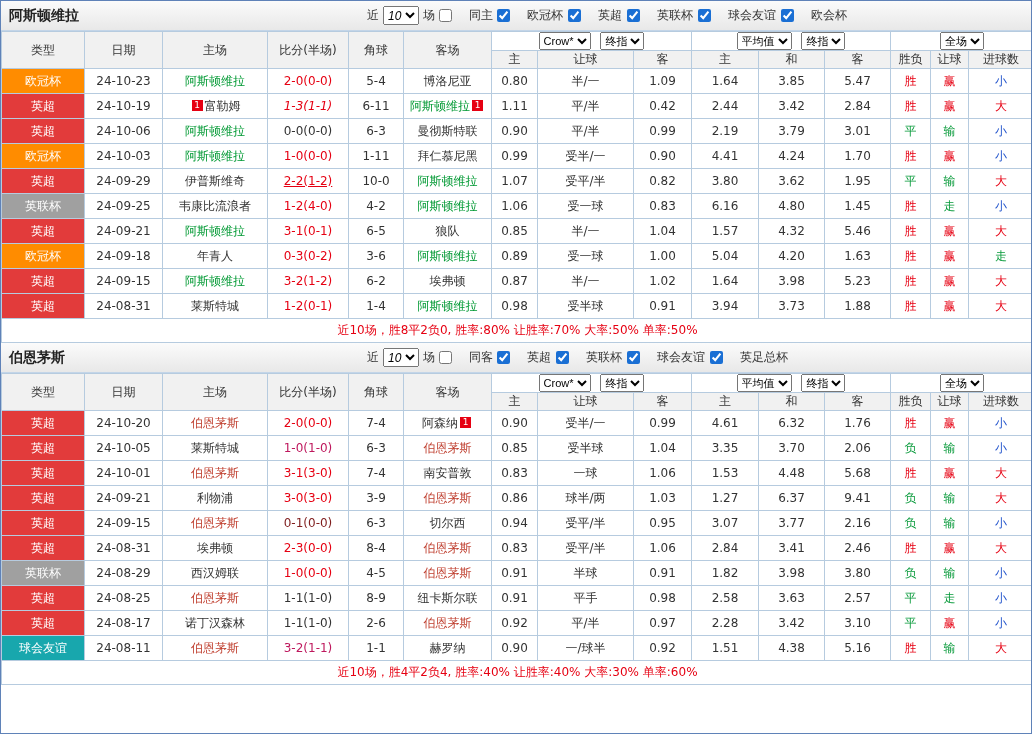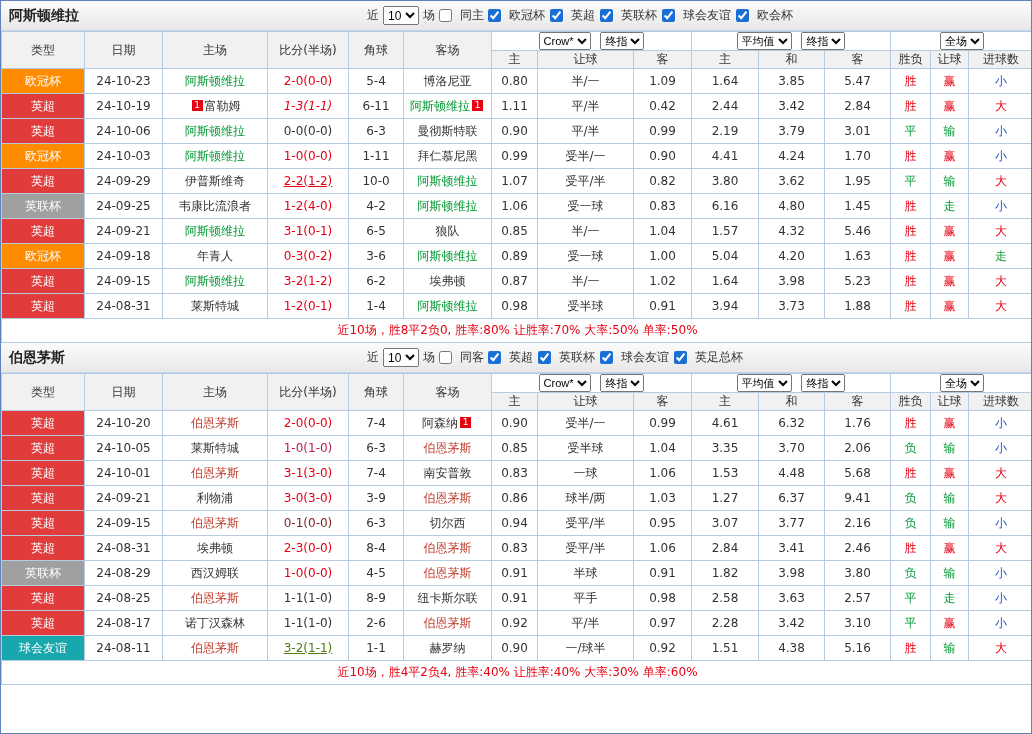--- a/index.html
+++ b/index.html
@@ -14,22 +14,22 @@
   .radio input{accent-color:#45a6ff;width:12px;height:12px;margin:0;}
   .win-btns{position:absolute;right:5px;top:4px;display:flex;gap:5px;}
   .win-btn{width:25px;height:22px;border-radius:3px;display:flex;align-items:center;justify-content:center;font-size:13px;cursor:pointer;color:#fff;}
   .win-btn.up,.win-btn.down{background:#4f7fd9;}
   .win-btn.close{background:#25b0cb;}
 
   
   .teambar{height:30px;background:linear-gradient(#fbfbfb,#e8e8e8);border-bottom:1px solid #c3d5e8;position:relative;display:flex;align-items:center;box-sizing:border-box;}
   .team-title{font-weight:bold;font-size:14px;color:#222;padding-left:8px;}
   .filters{position:absolute;left:366px;top:0;height:100%;display:flex;align-items:center;gap:4px;font-size:12px;color:#333;}
-  .filters select{height:19px;font-size:12px;}
-  .chk{display:inline-flex;align-items:center;gap:8px;cursor:pointer;}
+  .filters select{height:19px;font-size:12px;font-style:italic;}
+  .chk{display:inline-flex;align-items:center;gap:17px;cursor:pointer;}
   .chk input{accent-color:#1a6fd4;width:13px;height:13px;margin:0;}
   .league-filters{display:inline-flex;align-items:center;gap:5px;}
 
   
   table{width:100%;border-collapse:collapse;table-layout:fixed;}
   th,td{border:1px solid #b6cbdf;text-align:center;white-space:nowrap;overflow:hidden;padding:0;}
   thead th{background:#f1f1f1;font-weight:normal;font-size:12px;color:#333;}
   thead tr.sel-row{height:18px;}
   thead tr.sub-row{height:15px;}
   thead .selcell{background:#fff;}
@@ -545,21 +545,21 @@
             <td>3.42</td>
             <td>3.10</td>
             <td style="color: rgb(10, 155, 60);">平</td>
             <td style="color: rgb(230, 0, 18);">赢</td>
             <td style="color: rgb(33, 83, 204);">小</td>
           </tr>
           <tr>
             <td class="league-cell" style="background: rgb(24, 167, 173);">球会友谊</td>
             <td>24-08-11</td>
             <td class="team-cell"><span style="color: rgb(192, 64, 48);">伯恩茅斯</span></td>
-            <td style="color: #4d7c0f; text-decoration: underline;">3-2(1-1)</td>
+            <td style="color: #be185d;">3-2(1-1)</td>
             <td>1-1</td>
             <td class="team-cell"><span>赫罗纳</span></td>
             <td>0.90</td>
             <td>一/球半</td>
             <td>0.92</td>
             <td>1.51</td>
             <td>4.38</td>
             <td>5.16</td>
             <td style="color: rgb(230, 0, 18);">胜</td>
             <td style="color: rgb(10, 155, 60);">输</td>

